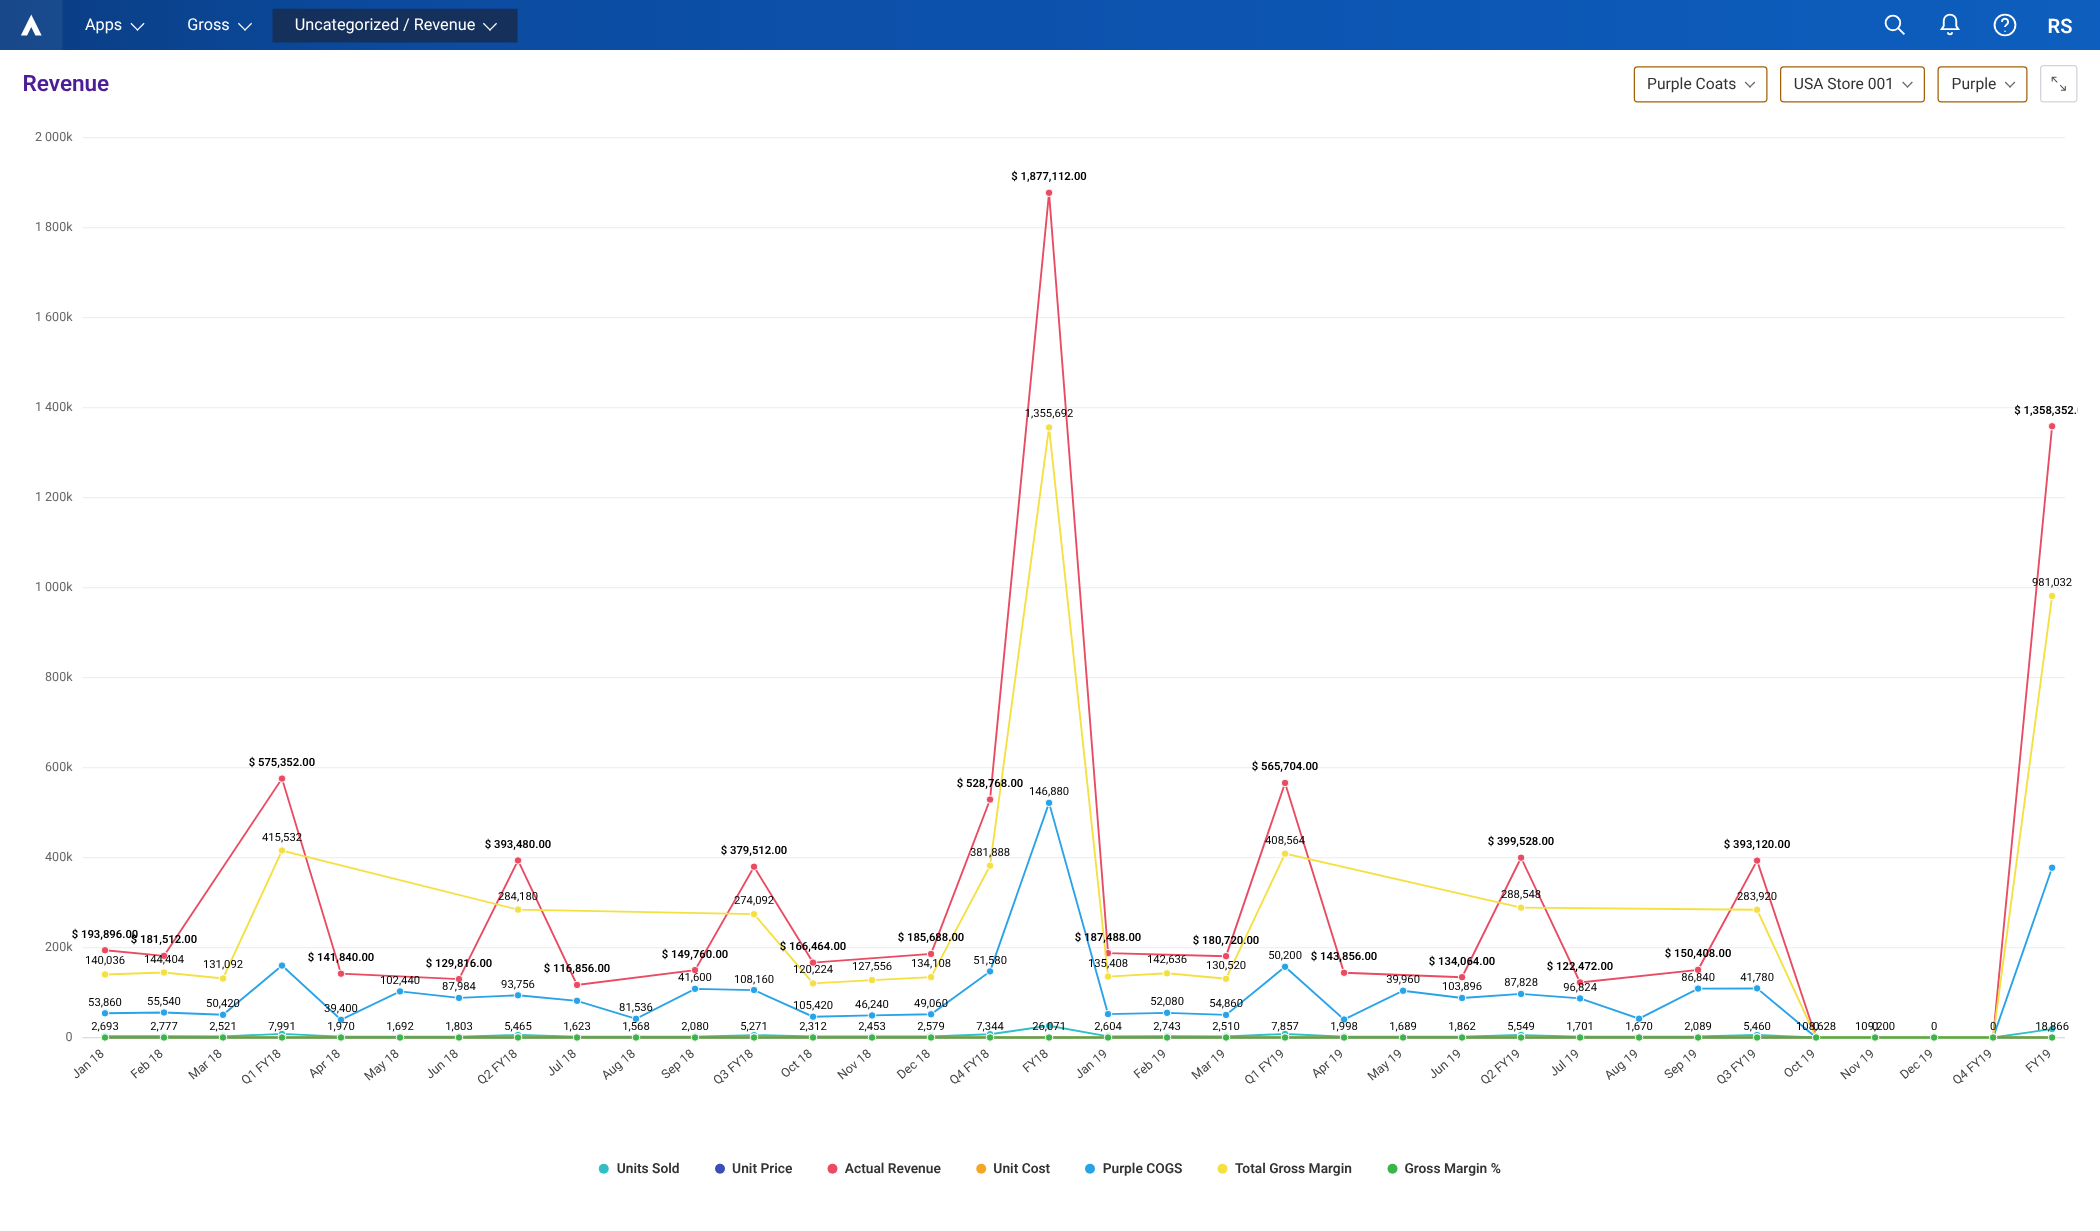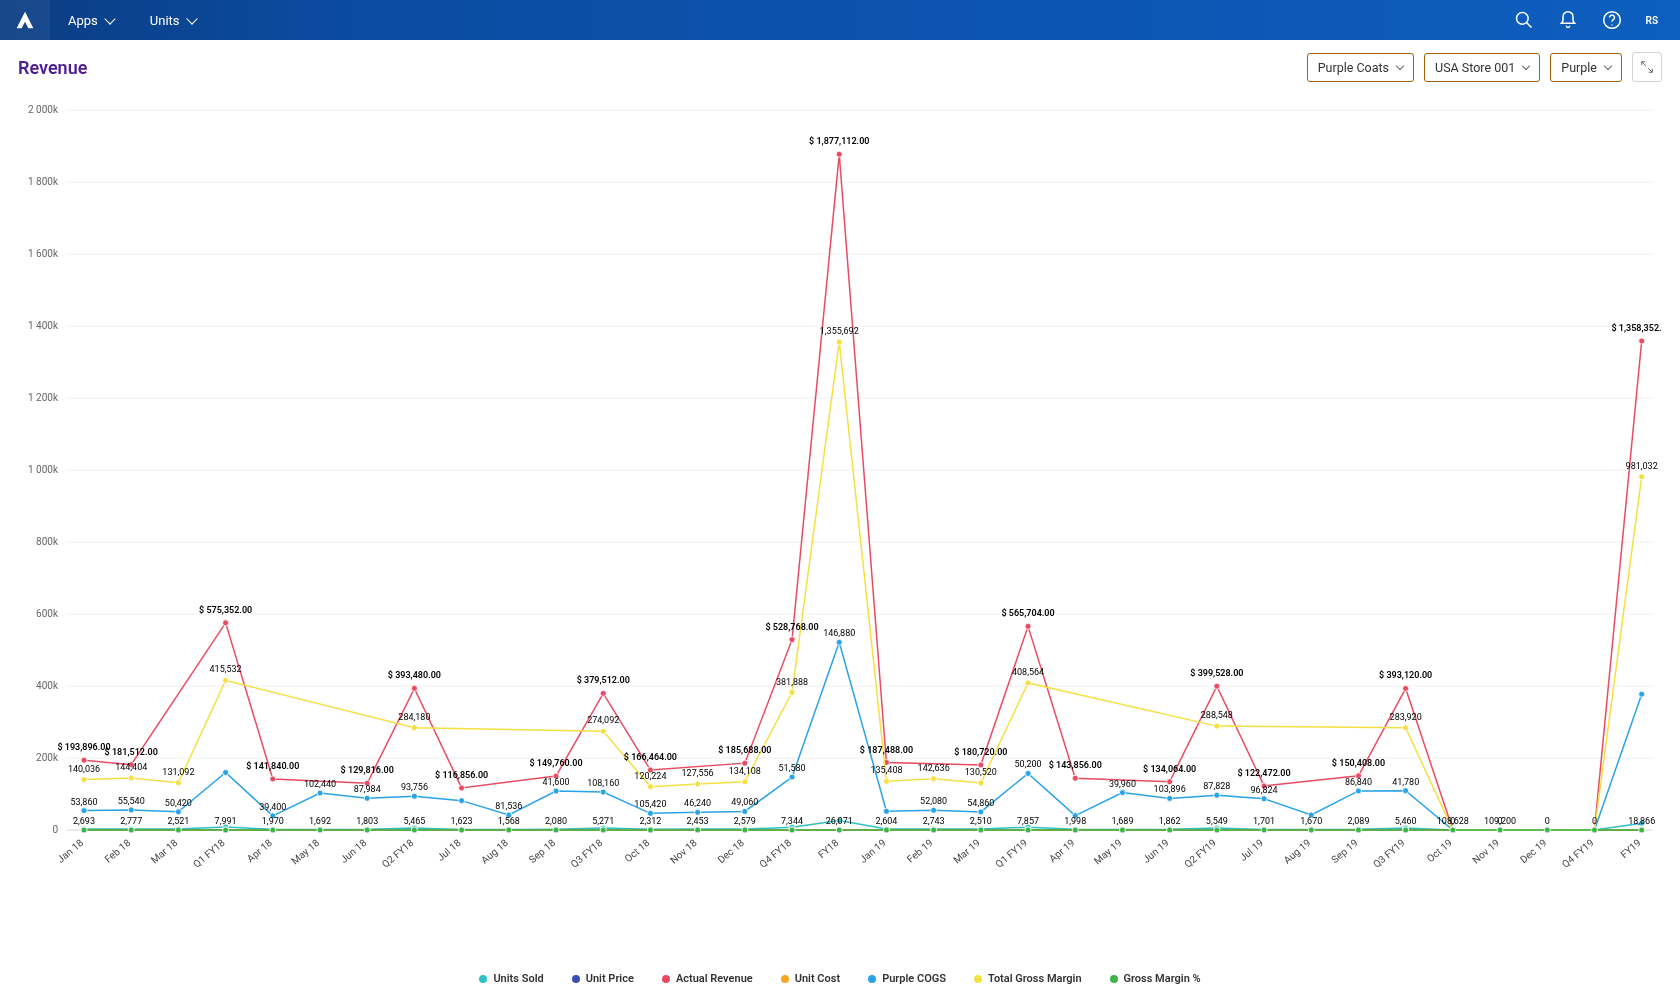--- a/index.html
+++ b/index.html
@@ -9,21 +9,21 @@
   .nav { height: 40px; background: linear-gradient(90deg, #0a3d82 0%, #0b4a9e 18%, #0c50aa 40%, #0d5ebe 100%); display: flex; align-items: center; color: #fff; font-size: 13px; }
   .nav-logo { width: 50px; height: 40px; display: flex; align-items: center; justify-content: center; background: rgba(255,255,255,0.06); }
   .nav-logo svg { width: 20px; height: 20px; }
   .nav-item { padding: 0 18px; height: 27px; display: flex; align-items: center; gap: 8px; position: relative; cursor: pointer; }
   .nav-item.crumb-active { background: #15305a; }
   .chevron { display:inline-block; width:8px; height:8px; border-right:1.5px solid currentColor; border-bottom:1.5px solid currentColor; transform: rotate(45deg); margin-top:-3px; }
   .nav-spacer { flex: 1; }
   .nav-right { display: flex; align-items: center; gap: 24px; padding-right: 22px; }
   .nav-icon { width: 20px; height: 20px; display:flex; align-items:center; justify-content:center; cursor:pointer; }
   .nav-icon svg { width:20px; height:20px; stroke:#fff; fill:none; stroke-width:1.8; }
-  .nav-user { font-weight: 600; font-size: 10px; }
+  .nav-user { font-weight: 600; font-size: 16px; }
   
   
   .subhdr { display: flex; align-items: center; padding: 12px 18px 0 18px; }
   .page-title { font-size: 18px; font-weight: 600; color: #4c1d95; }
   .subhdr-right { margin-left:auto; display:flex; gap:10px; align-items:center; }
   .pill { border:1px solid #a16207; border-radius:3px; padding:6px 10px; font-size:12.5px; color:#333; display:flex; align-items:center; gap:8px; cursor:pointer; background:#fff; }
   .pill .chevron { border-color:#666; width:6px; height:6px; }
   .iconbtn { border:1px solid #d0d4da; border-radius:3px; width:30px; height:30px; display:flex; align-items:center; justify-content:center; cursor:pointer; }
   .iconbtn svg { width:14px; height:14px; stroke:#555; fill:none; stroke-width:1.5; }
   
@@ -32,38 +32,42 @@
   svg.chart { display:block; }
   .ytick { font-size: 10px; fill:#666; }
   .xlabel { font-size: 10px; fill:#444; }
   .dlabel { font-size: 9px; fill:#000; font-weight:600; }
   .dlabel.small { font-size: 9px; font-weight:400; }
   .grid { stroke:#f0f0f0; stroke-width:1; }
   .axisline { stroke:#ddd; stroke-width:1; }
   
   
   .legend { display:flex; gap:28px; justify-content:center; padding:8px 0 4px 0; font-size:11px; font-weight:600; color:#333; }
-  .legend-item { display:flex; align-items:center; gap:6px;margin-top:44px; }
+  .legend-item { display:flex; align-items:center; gap:6px; }
   .dot { width:8px; height:8px; border-radius:50%; display:inline-block; }
 </style>
 </head>
 <body>
 
 <div class="nav">
   <div class="nav-logo">
     <svg viewBox="0 0 24 24">
         <path d="M12 2 L22 22 L16 22 L12 14 L8 22 L2 22 Z" fill="#fff"></path>
       </svg>
   </div>
   <div class="nav-item">
     <span>Apps</span>
     <span class="chevron"></span>
   </div>
   <div class="nav-item">
-    <span>Units</span>
+    <span>Gross</span>
+    <span class="chevron"></span>
+  </div>
+  <div class="nav-item crumb-active">
+    <span>Uncategorized / Revenue</span>
     <span class="chevron"></span>
   </div>
   <div class="nav-spacer"></div>
   <div class="nav-right">
     <div class="nav-icon">
       <svg viewBox="0 0 24 24">
           <circle cx="10" cy="10" r="7"></circle>
           <line x1="15" y1="15" x2="21" y2="21"></line>
         </svg>
     </div>

